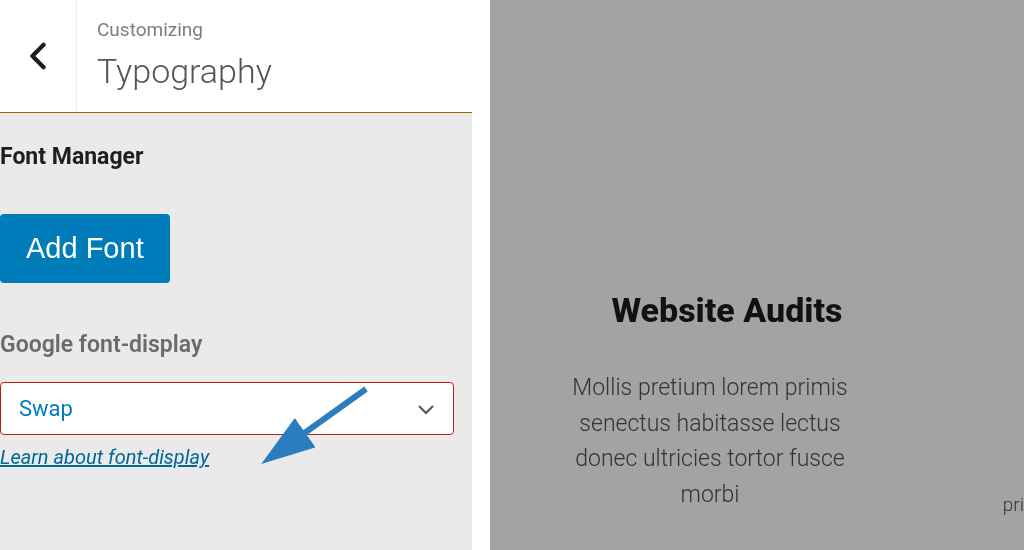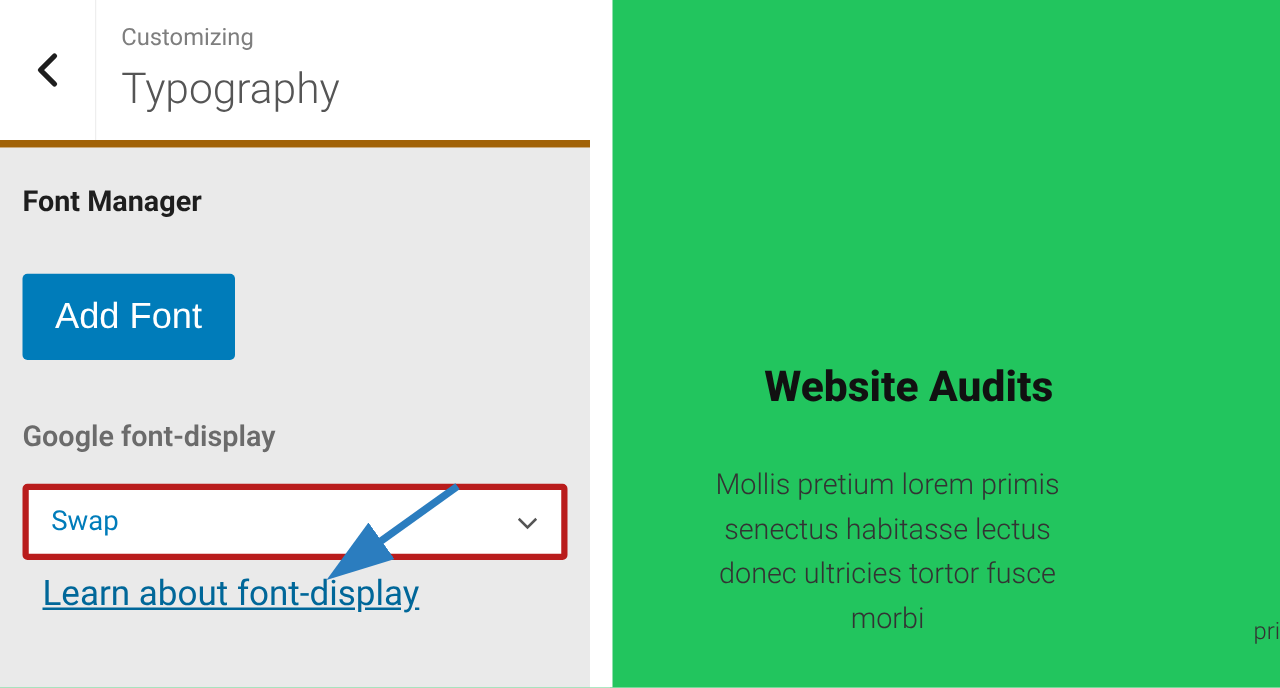--- a/index.html
+++ b/index.html
@@ -1,48 +1,48 @@
 <!DOCTYPE html>
 <html><head>
   <meta charset="utf-8">
   <style>
     * { box-sizing: border-box; margin: 0; padding: 0; }
     body { font-family: -apple-system, BlinkMacSystemFont, "Segoe UI", Roboto, sans-serif; background: #fff; width: 1024px; height: 550px; overflow: hidden; position: relative; }
     
     .customizer-panel { width: 472px; height: 100%; float: left; background: #eaeaea; }
     
-    .header { background: #fff; display: flex; align-items: stretch; border-bottom: 6px solid #a16207; }
+    .header { background: #fff; display: flex; align-items: stretch; border-bottom: 1px solid #a16207; }
     .back-btn { width: 77px; display: flex; align-items: center; justify-content: center; cursor: pointer; border-right: 1px solid #eee; }
     .back-btn svg { width: 18px; height: 28px; }
     .header-text { padding: 18px 20px 22px 20px; flex: 1; }
     .customizing { color: #7e7e7e; font-size: 19px; font-weight: 400; }
     .section-title { color: #555; font-size: 34px; font-weight: 300; margin-top: 12px; line-height: 1.1; }
     
-    .panel-body { padding: 30px 18px 0 18px; }
+    .panel-body { padding: 30px 18px 0 0; }
     .section-heading { color: #1e1e1e; font-size: 23px; font-weight: 700; margin-bottom: 44px; }
     
     .font-row { display: flex; align-items: center; justify-content: space-between; margin-bottom: 30px; }
     .font-name { color: #1e1e1e; font-size: 21px; font-weight: 400; }
     .font-actions { display: flex; gap: 10px; }
     .circle-btn { width: 44px; height: 44px; border: 1px solid #c5c5c5; border-radius: 50%; background: #fff; display: flex; align-items: center; justify-content: center; cursor: pointer; }
     .circle-btn svg { width: 18px; height: 18px; stroke: #333; fill: none; stroke-width: 1.5; }
     
     .add-font-btn { background: #007cba; color: #fff; border: none; padding: 18px 26px; font-size: 29px; font-weight: 400; cursor: pointer; border-radius: 4px; }
     
     .setting-block { margin-top: 48px; }
     .setting-label { color: #6b6b6b; font-size: 23px; font-weight: 600; margin-bottom: 24px; }
     .select-wrap { position: relative; }
-    .select { width: 100%; border: 5px solid #b91c1c; border-radius: 4px; padding: 13px 18px; font-size: 22px; color: #007cba; font-weight: 400; background: #fff; display: flex; align-items: center; justify-content: space-between; cursor: pointer; }
+    .select { width: 100%; border: 1px solid #b91c1c; border-radius: 4px; padding: 13px 18px; font-size: 22px; color: #007cba; font-weight: 400; background: #fff; display: flex; align-items: center; justify-content: space-between; cursor: pointer; }
     .select svg { width: 18px; height: 12px; stroke: #555; fill: none; stroke-width: 2; }
-    .help-link { display: inline-block; margin-top: 10px; color: #006799; font-size: 28px; text-decoration: underline; margin-left: 16px; }
+    .help-link { display: inline-block; margin-top: 10px; color: #006799; font-size: 20px; font-style: italic; text-decoration: underline; }
     
     .arrow-annotation { position: absolute; left: 256px; top: 385px; pointer-events: none; }
     .arrow-annotation svg { width: 120px; height: 90px; }
     
-    .preview { margin-left: 490px; height: 100%; padding: 0 0 0 60px; background: #22c55e; position: relative; }
+    .preview { margin-left: 490px; height: 100%; padding: 0 0 0 60px; background: #a3a3a3; position: relative; }
     .preview-main { padding-top: 290px; }
     .preview-heading { font-size: 34px; font-weight: 800; color: #111; text-align: center; margin-bottom: 40px; margin-right: 120px; }
     .preview-col { width: 320px; }
     .preview-text { color: #333; font-size: 23px; line-height: 1.55; font-weight: 300; text-align: center; }
     .preview-right { position: absolute; right: 0; top: 490px; color: #333; font-size: 19px; line-height: 1.55; font-weight: 300; text-align: center; }
     
     .panel-gap { position: absolute; left: 472px; top: 0; width: 16px; height: 100%; background: #fff; }
   </style>
 </head>
 <body>

